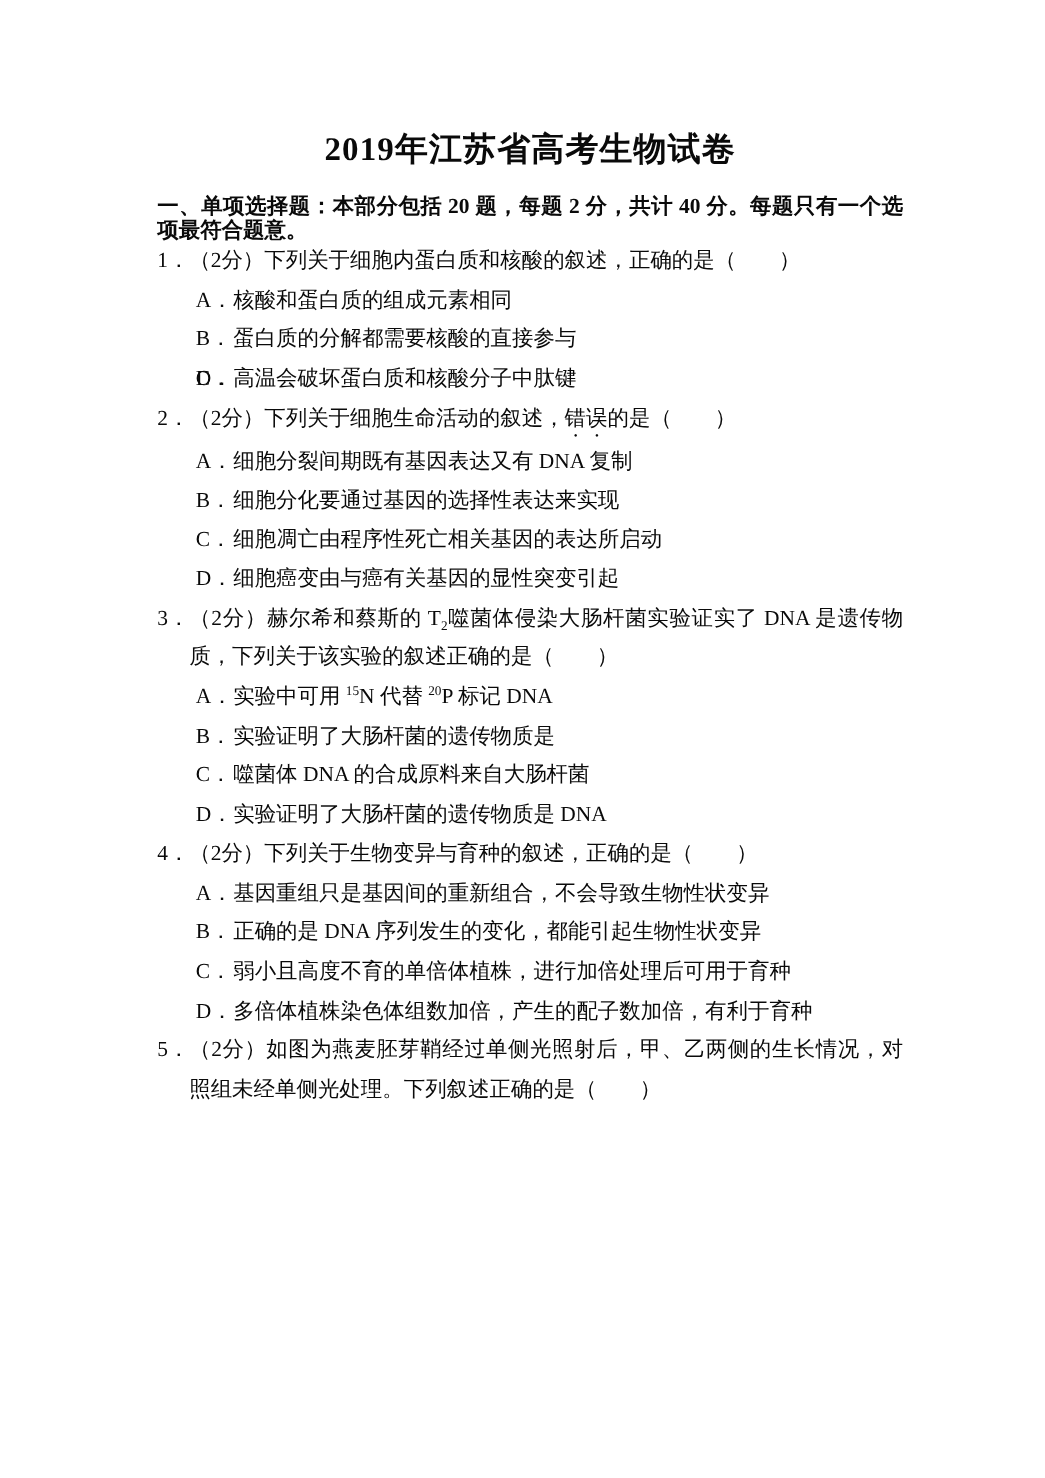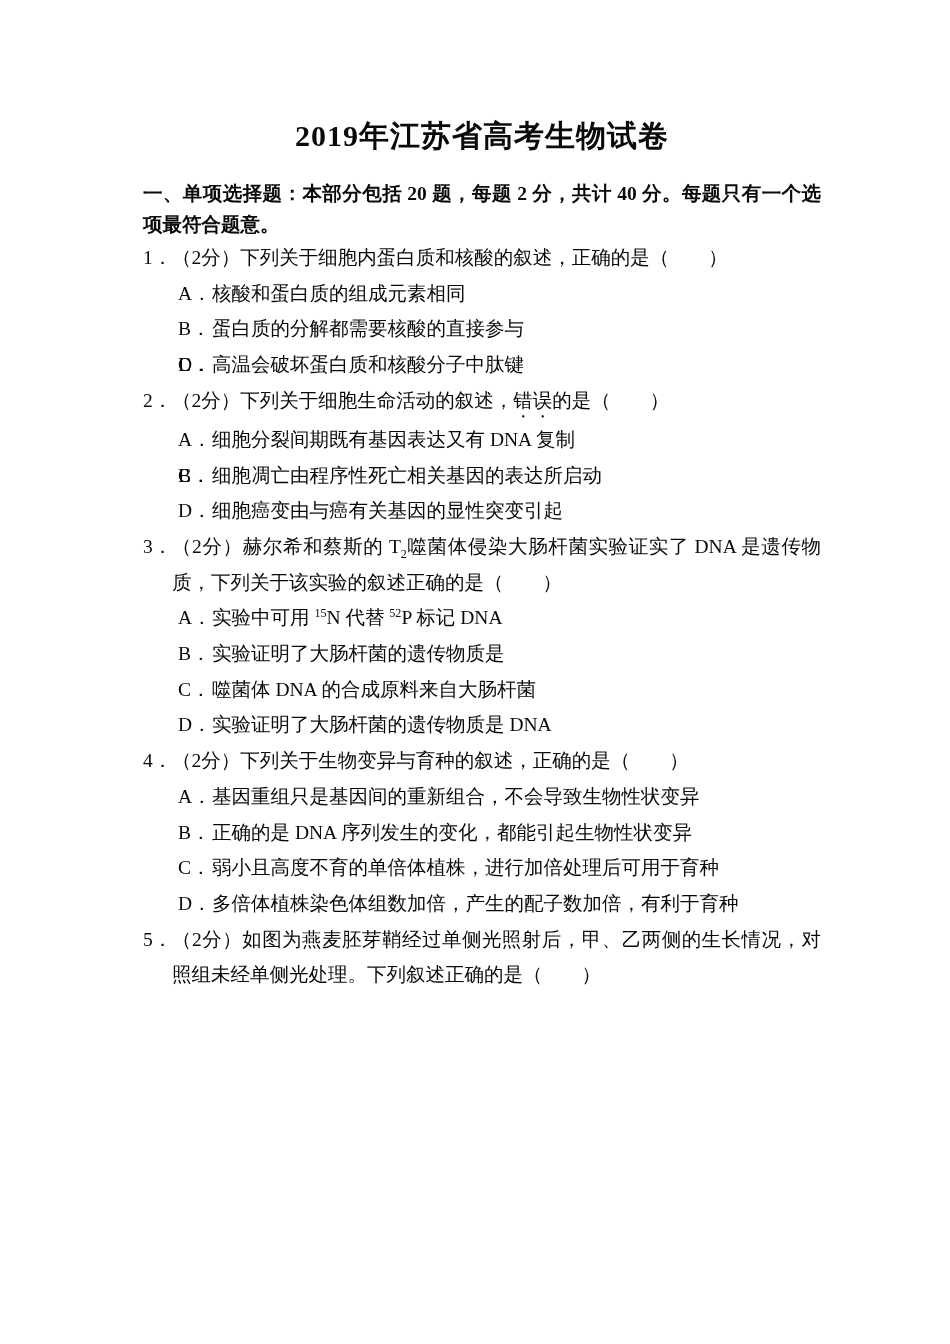--- a/index.html
+++ b/index.html
@@ -23,21 +23,21 @@
     font-weight:700;
     font-size:30px;
     line-height:36px;
     text-align:center;
     letter-spacing:1px;
   }
   .section-heading {
     margin-top:24px;
     font-weight:700;
     font-size:19.5px;
-    line-height:31px;
+    line-height:21px;
     text-align:justify;
   }
   .question p {
     font-size:19.5px;
     line-height:35.7px;
   }
   .stem {
     position:relative;
     padding-left:29px;
     text-align:justify;
@@ -96,28 +96,28 @@
         <p class="stem"><span class="q-num">1．</span><span class="q-points">（2分）</span><span class="q-text"><span>下列关于细胞内蛋白质和核酸的叙述，正确的是（　　）</span></span></p>
         <p class="option"><span class="opt-label">A．</span><span class="opt-text"><span>核酸和蛋白质的组成元素相同</span></span></p>
         <p class="option"><span class="opt-label">B．</span><span class="opt-text"><span>蛋白质的分解都需要核酸的直接参与</span></span></p>
         <p class="option"><span class="opt-label">C．</span></p>
         <p class="option"><span class="opt-label">D．</span><span class="opt-text"><span>高温会破坏蛋白质和核酸分子中肽键</span></span></p>
       </div>
 
       <div class="question">
         <p class="stem"><span class="q-num">2．</span><span class="q-points">（2分）</span><span class="q-text"><span>下列关于细胞生命活动的叙述，</span><span class="em-dot">错误</span><span>的是（　　）</span></span></p>
         <p class="option"><span class="opt-label">A．</span><span class="opt-text"><span>细胞分裂间期既有基因表达又有 DNA 复制</span></span></p>
-        <p class="option"><span class="opt-label">B．</span></p>
+        <p class="option"><span class="opt-label">B．</span><span class="opt-text"><span>细胞分化要通过基因的选择性表达来实现</span></span></p>
         <p class="option"><span class="opt-label">C．</span><span class="opt-text"><span>细胞凋亡由程序性死亡相关基因的表达所启动</span></span></p>
         <p class="option"><span class="opt-label">D．</span><span class="opt-text"><span>细胞癌变由与癌有关基因的显性突变引起</span></span></p>
       </div>
 
       <div class="question">
         <p class="stem"><span class="q-num">3．</span><span class="q-points">（2分）</span><span class="q-text"><span>赫尔希和蔡斯的 T</span><sub>2</sub><span>噬菌体侵染大肠杆菌实验证实了 DNA 是遗传物质，下列关于该实验的叙述正确的是（　　）</span></span></p>
-        <p class="option"><span class="opt-label">A．</span><span class="opt-text"><span>实验中可用 </span><sup>15</sup><span>N 代替 </span><sup>52</sup><span>P 标记 DNA</span></span></p>
+        <p class="option"><span class="opt-label">A．</span><span class="opt-text"><span>实验中可用 </span><sup>15</sup><span>N 代替 </span><sup>20</sup><span>P 标记 DNA</span></span></p>
         <p class="option"><span class="opt-label">B．</span><span class="opt-text"><span>实验证明了大肠杆菌的遗传物质是</span></span></p>
         <p class="option"><span class="opt-label">C．</span><span class="opt-text"><span>噬菌体 DNA 的合成原料来自大肠杆菌</span></span></p>
         <p class="option"><span class="opt-label">D．</span><span class="opt-text"><span>实验证明了大肠杆菌的遗传物质是 DNA</span></span></p>
       </div>
 
       <div class="question">
         <p class="stem"><span class="q-num">4．</span><span class="q-points">（2分）</span><span class="q-text"><span>下列关于生物变异与育种的叙述，正确的是（　　）</span></span></p>
         <p class="option"><span class="opt-label">A．</span><span class="opt-text"><span>基因重组只是基因间的重新组合，不会导致生物性状变异</span></span></p>
         <p class="option"><span class="opt-label">B．</span><span class="opt-text"><span>正确的是 DNA 序列发生的变化，都能引起生物性状变异</span></span></p>
         <p class="option"><span class="opt-label">C．</span><span class="opt-text"><span>弱小且高度不育的单倍体植株，进行加倍处理后可用于育种</span></span></p>

